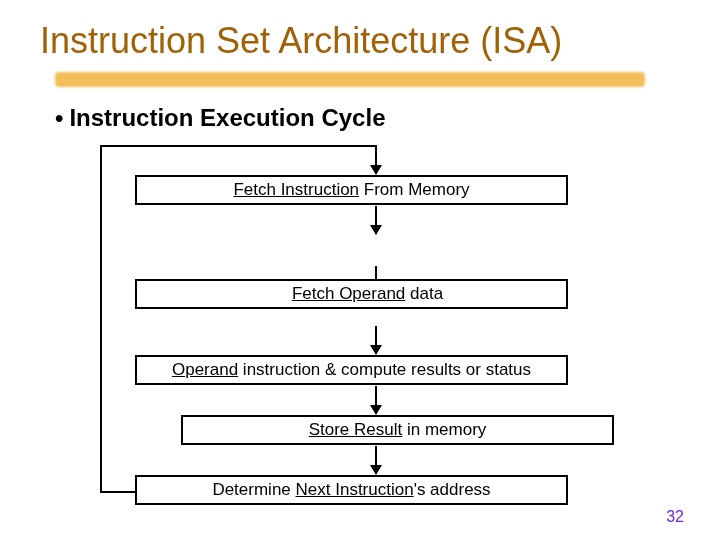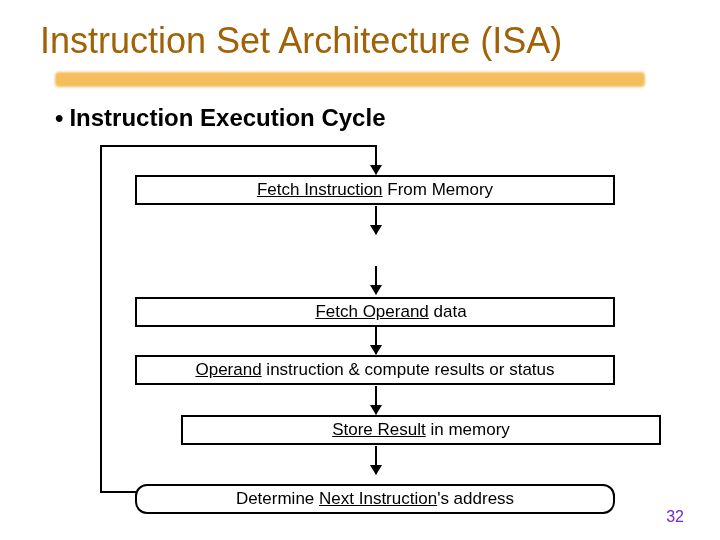--- a/index.html
+++ b/index.html
@@ -44,36 +44,36 @@
     position: absolute;
     top: 145px;
     left: 115px;
     width: 520px;
     height: 360px;
   }
 
   .step {
     position: absolute;
     left: 20px;
-    width: 480px;
+    width: 433px;
     height: 30px;
     border: 2.5px solid #000;
     background: #fff;
     text-align: center;
     font-size: 17px;
     line-height: 26px;
     color: #000;
   }
 
   .step1 { top: 30px; }
   .step2 { top: 90px; }
-  .step3 { top: 152px; padding-left: 32px; }
+  .step3 { top: 134px; padding-left: 32px; }
   .step4 { top: 210px; }
   .step5 { top: 270px; margin-left: 46px; }
-  .step6 { top: 339px; border-radius: 12px; }
+  .step6 { top: 330px; }
 
   .ul { text-decoration: underline; }
 
   .arrow-v {
     position: absolute;
     width: 2px;
     background: #000;
     left: 260px;
   }
   .arrow-v::after {

